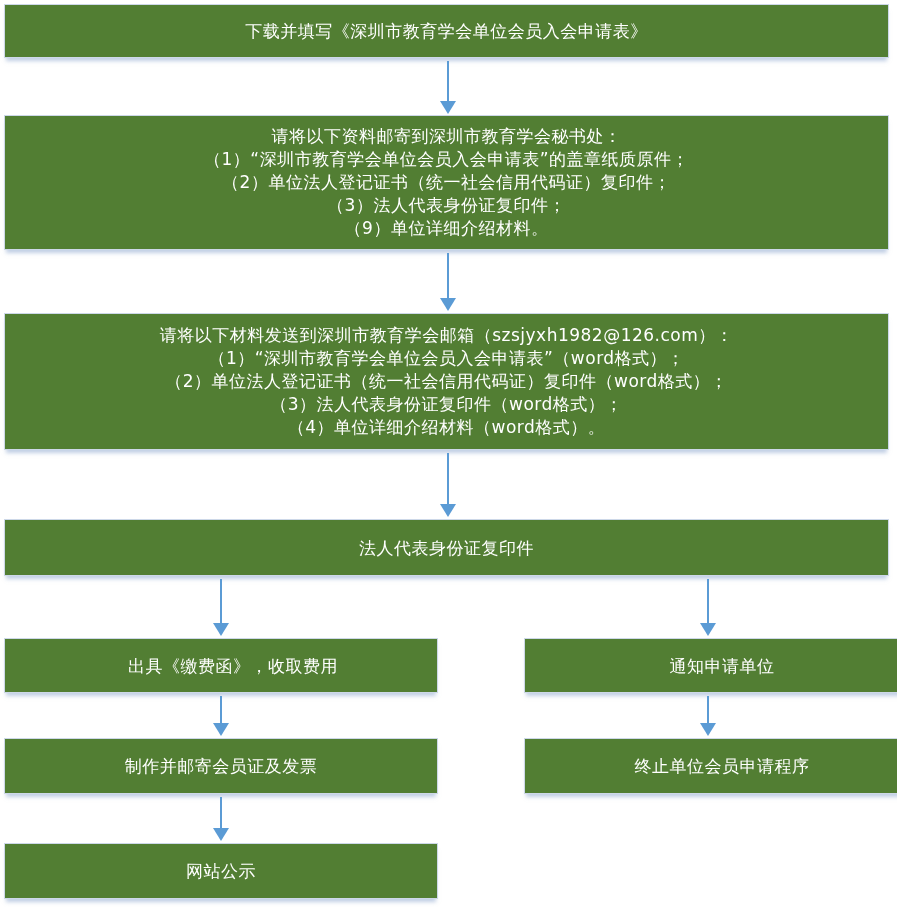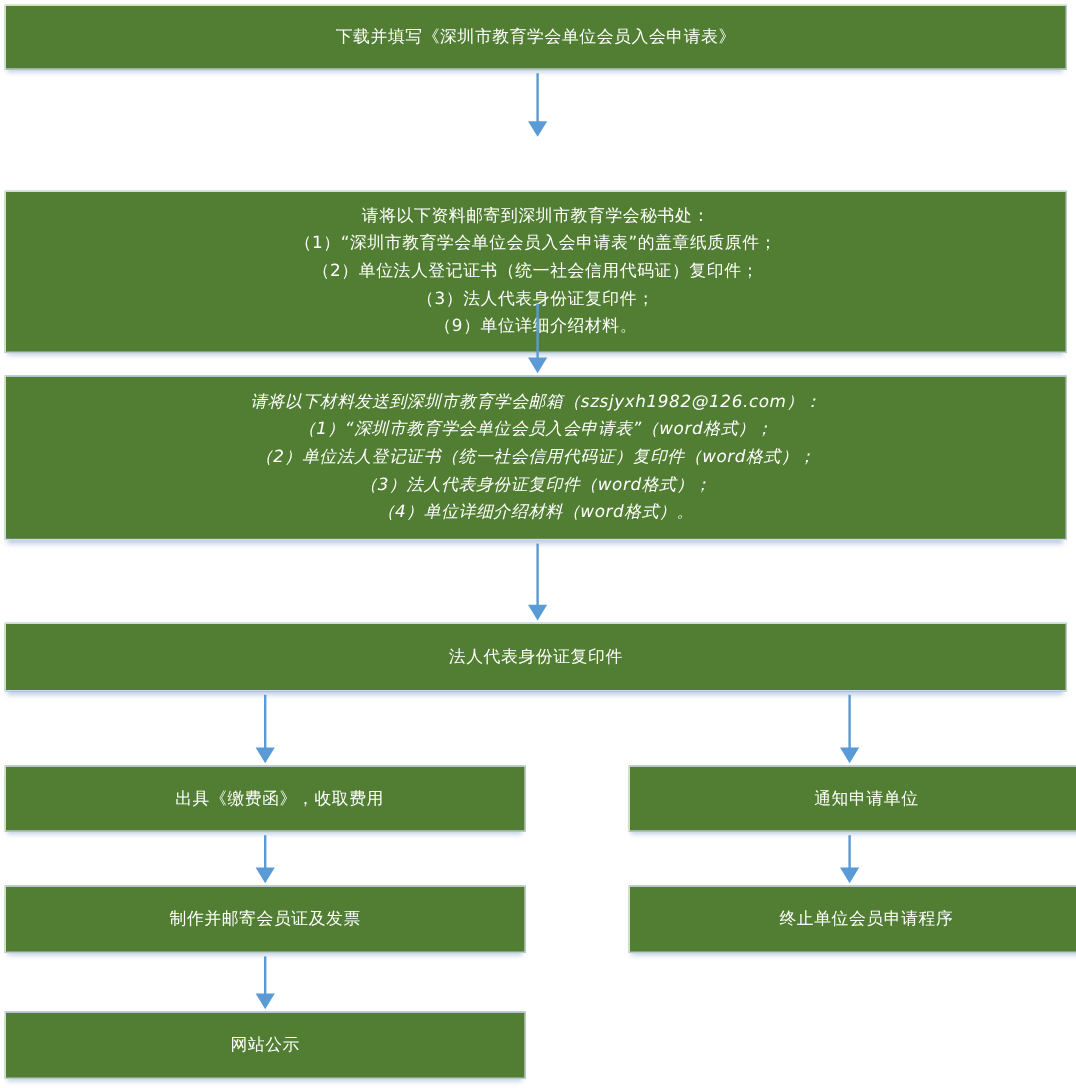--- a/index.html
+++ b/index.html
@@ -13,21 +13,21 @@
   .node{
     position:absolute;
     left:4px;width:885px;
     background:#527E33;
     border:1px solid #CDD8E8;
     box-sizing:border-box;
     color:#ffffff;
     display:flex;flex-direction:column;
     align-items:center;justify-content:center;
     text-align:center;
-    font-size:14px;
+    font-size:17px;
     letter-spacing:0.5px;
     box-shadow:0 5px 4px -2px rgba(140,166,205,0.55);
   }
   .node .line{line-height:23px;white-space:nowrap;}
   .node.single span{line-height:20px;white-space:nowrap;}
   .col-left{left:4px;width:434px;}
   .col-right{left:524px;width:396px;}
   .arrow{
     position:absolute;
     width:16px;
@@ -57,34 +57,34 @@
 
   <div class="node single" style="top:4px;height:54px;">
     <span>下载并填写《深圳市教育学会单位会员入会申请表》</span>
   </div>
 
   <div class="arrow" style="left:448px;top:61px;height:53px;">
     <span class="shaft"></span>
     <span class="head"></span>
   </div>
 
-  <div class="node" style="top:115px;height:135px;margin-top:44px;">
+  <div class="node" style="top:115px;height:135px;">
     <div class="line">请将以下资料邮寄到深圳市教育学会秘书处：</div>
     <div class="line">（1）“深圳市教育学会单位会员入会申请表”的盖章纸质原件；</div>
     <div class="line">（2）单位法人登记证书（统一社会信用代码证）复印件；</div>
     <div class="line">（3）法人代表身份证复印件；</div>
     <div class="line">（9）单位详细介绍材料。</div>
   </div>
 
   <div class="arrow" style="left:448px;top:253px;height:58px;">
     <span class="shaft"></span>
     <span class="head"></span>
   </div>
 
-  <div class="node" style="top:313px;height:137px;font-style:italic;">
+  <div class="node" style="top:313px;height:137px;">
     <div class="line">请将以下材料发送到深圳市教育学会邮箱（szsjyxh1982@126.com）：</div>
     <div class="line">（1）“深圳市教育学会单位会员入会申请表”（word格式）；</div>
     <div class="line">（2）单位法人登记证书（统一社会信用代码证）复印件（word格式）；</div>
     <div class="line">（3）法人代表身份证复印件（word格式）；</div>
     <div class="line">（4）单位详细介绍材料（word格式）。</div>
   </div>
 
   <div class="arrow" style="left:448px;top:453px;height:64px;">
     <span class="shaft"></span>
     <span class="head"></span>

